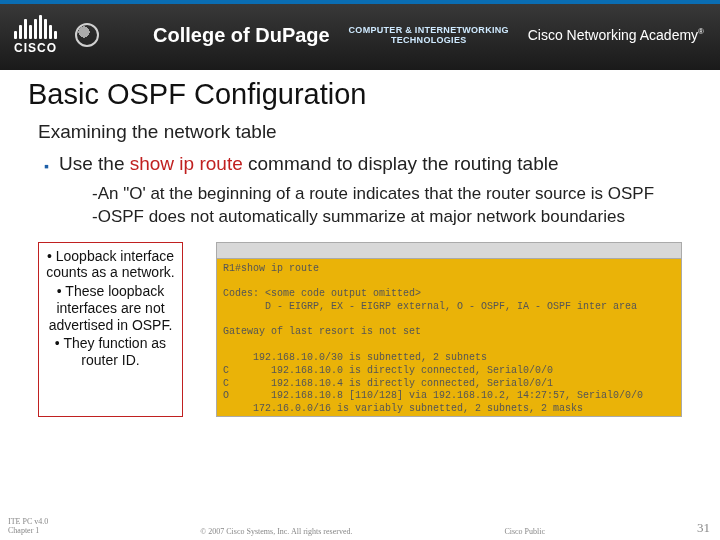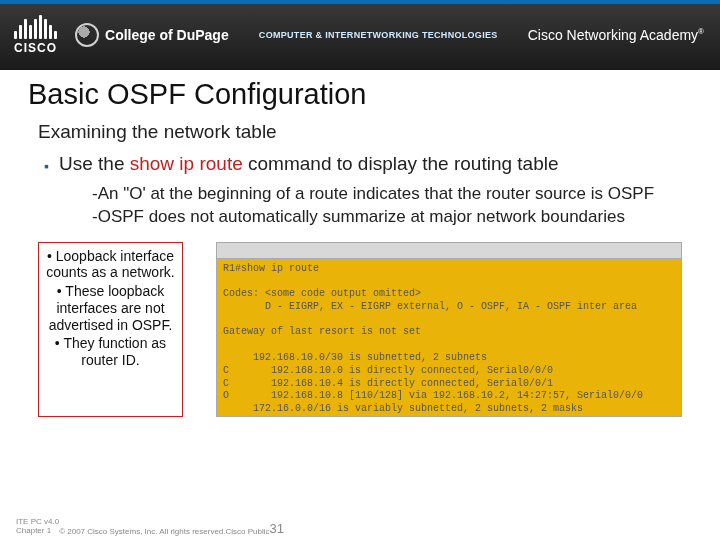--- a/index.html
+++ b/index.html
@@ -45,21 +45,21 @@
     align-items: center;
     gap: 6px;
     margin-left: 4px;
   }
   .swirl {
     width: 24px; height: 24px;
     border: 2px solid #d0d0d0;
     border-radius: 50%;
     background: radial-gradient(circle at 35% 35%, #aaa 0 30%, transparent 31%);
   }
-  .cod-text { font-size: 14px; font-weight: 600; }
+  .cod-text { font-size: 20px; font-weight: 600; margin-left: 48px; }
   .banner-center {
     flex: 1;
     text-align: center;
     font-size: 9px;
     font-weight: bold;
     color: #cfeaff;
     letter-spacing: 0.3px;
   }
   .academy {
     padding-right: 16px;
@@ -133,26 +133,28 @@
     font-size: 10px;
     color: #555;
     padding: 4px 6px;
     line-height: 1.28;
     white-space: pre;
   }
 
   .footer {
     position: absolute;
     bottom: 4px;
-    left: 16px;
+    left: 8px;
     right: 10px;
     display: flex;
+    justify-content: space-between;
     align-items: flex-end;
     font-size: 8px;
     color: #888;
+    font-family: Liberation Serif, serif;
   }
   .footer .left { line-height: 1.2; }
   .footer .pg { font-size: 13px; color: #888; }
 </style>
 </head>
 <body>
 
 <div class="banner">
   <div class="cisco-logo">
     <div class="signal">

